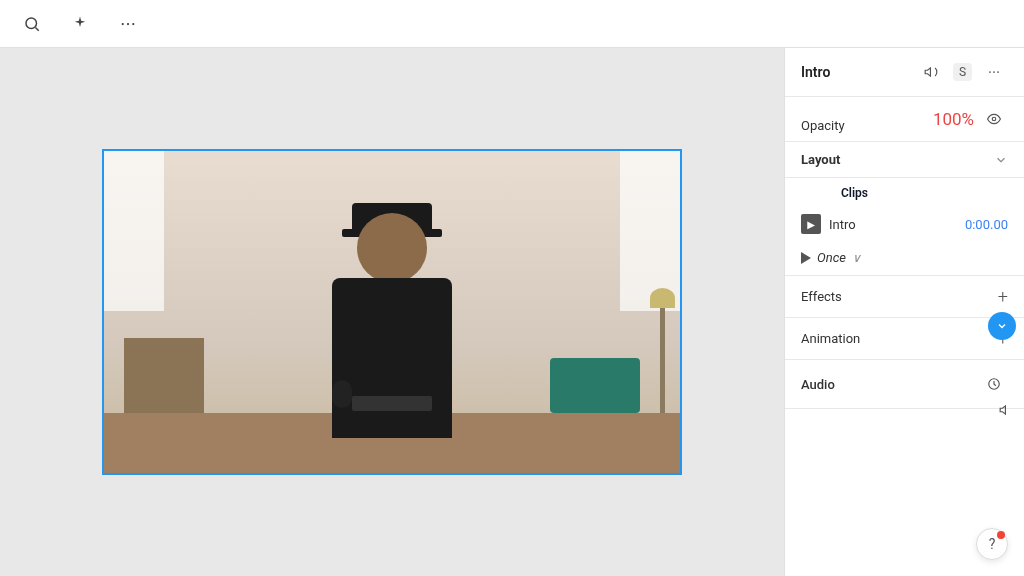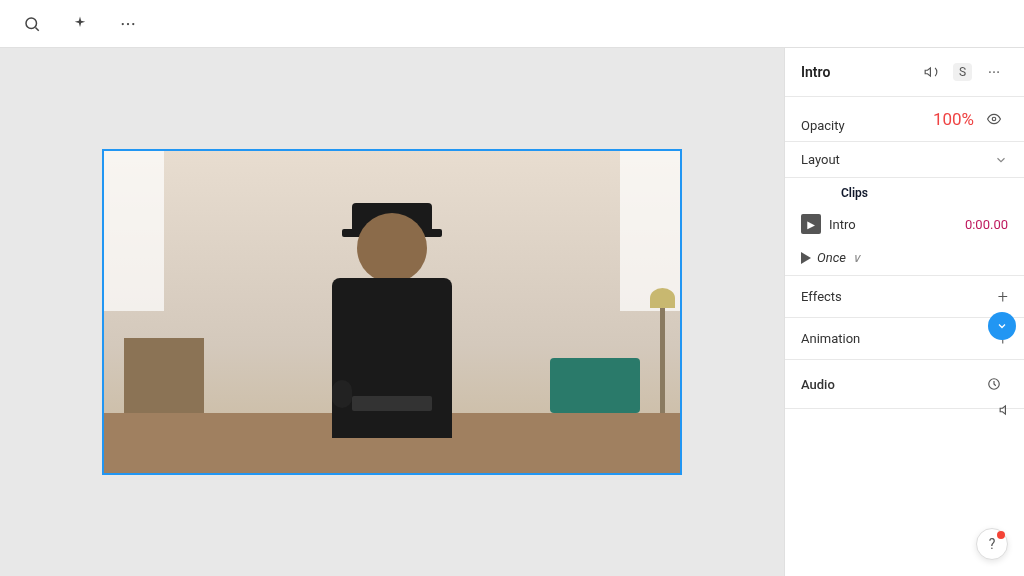--- a/index.html
+++ b/index.html
@@ -205,21 +205,21 @@
     }
 
     .intro-label {
       flex: 1;
       font-size: 13px;
       color: #333;
     }
 
     .intro-time {
       font-size: 13px;
-      color: #be185d;
+      color: #3b82f6;
     }
 
     .clips-header {
       padding: 8px 16px 4px;
       font-size: 12px;
       font-weight: 600;
       color: #0f172a;
       text-transform: none;
       margin-left: 40px;
     }
@@ -329,21 +329,21 @@
       display: flex;
       align-items: center;
       justify-content: space-between;
       padding: 10px 16px;
       cursor: pointer;
       border-bottom: 1px solid #e8e8e8;
     }
 
     .layout-label {
       font-size: 13px;
-      font-weight: 400;
+      font-weight: 700;
       color: #333;
       text-align: center;
     }
 
     .audio-label {
       font-size: 13px;
       color: #333;
       font-weight: 500;
     }
 

